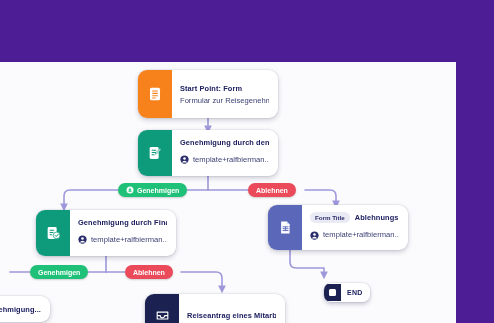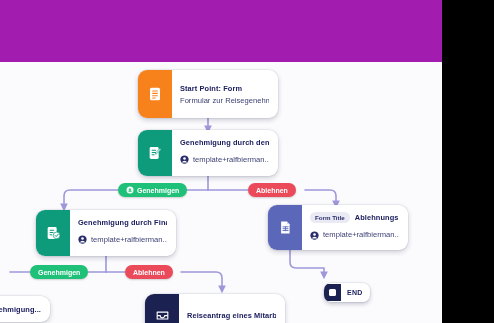--- a/index.html
+++ b/index.html
@@ -2,22 +2,22 @@
 <html><head>
 <meta charset="utf-8">
 <style>
   html,body{margin:0;padding:0;background:#000;}
   body{
     width:494px;height:323px;overflow:hidden;
     font-family:"Liberation Sans", sans-serif;
     -webkit-font-smoothing:antialiased;
   }
   #canvas{
-    position:relative;width:442px;height:323px;
-    background:#a21caf;overflow:hidden;
+    position:relative;width:494px;height:323px;
+    background:#4c1d95;overflow:hidden;
   }
   #board{
     position:absolute;left:0;top:62px;width:456px;height:261px;
     background:#fbfbfd;
   }
   
   #wires{position:absolute;left:0;top:0;width:494px;height:323px;pointer-events:none;}
   
   .node{
     position:absolute;display:flex;align-items:stretch;

